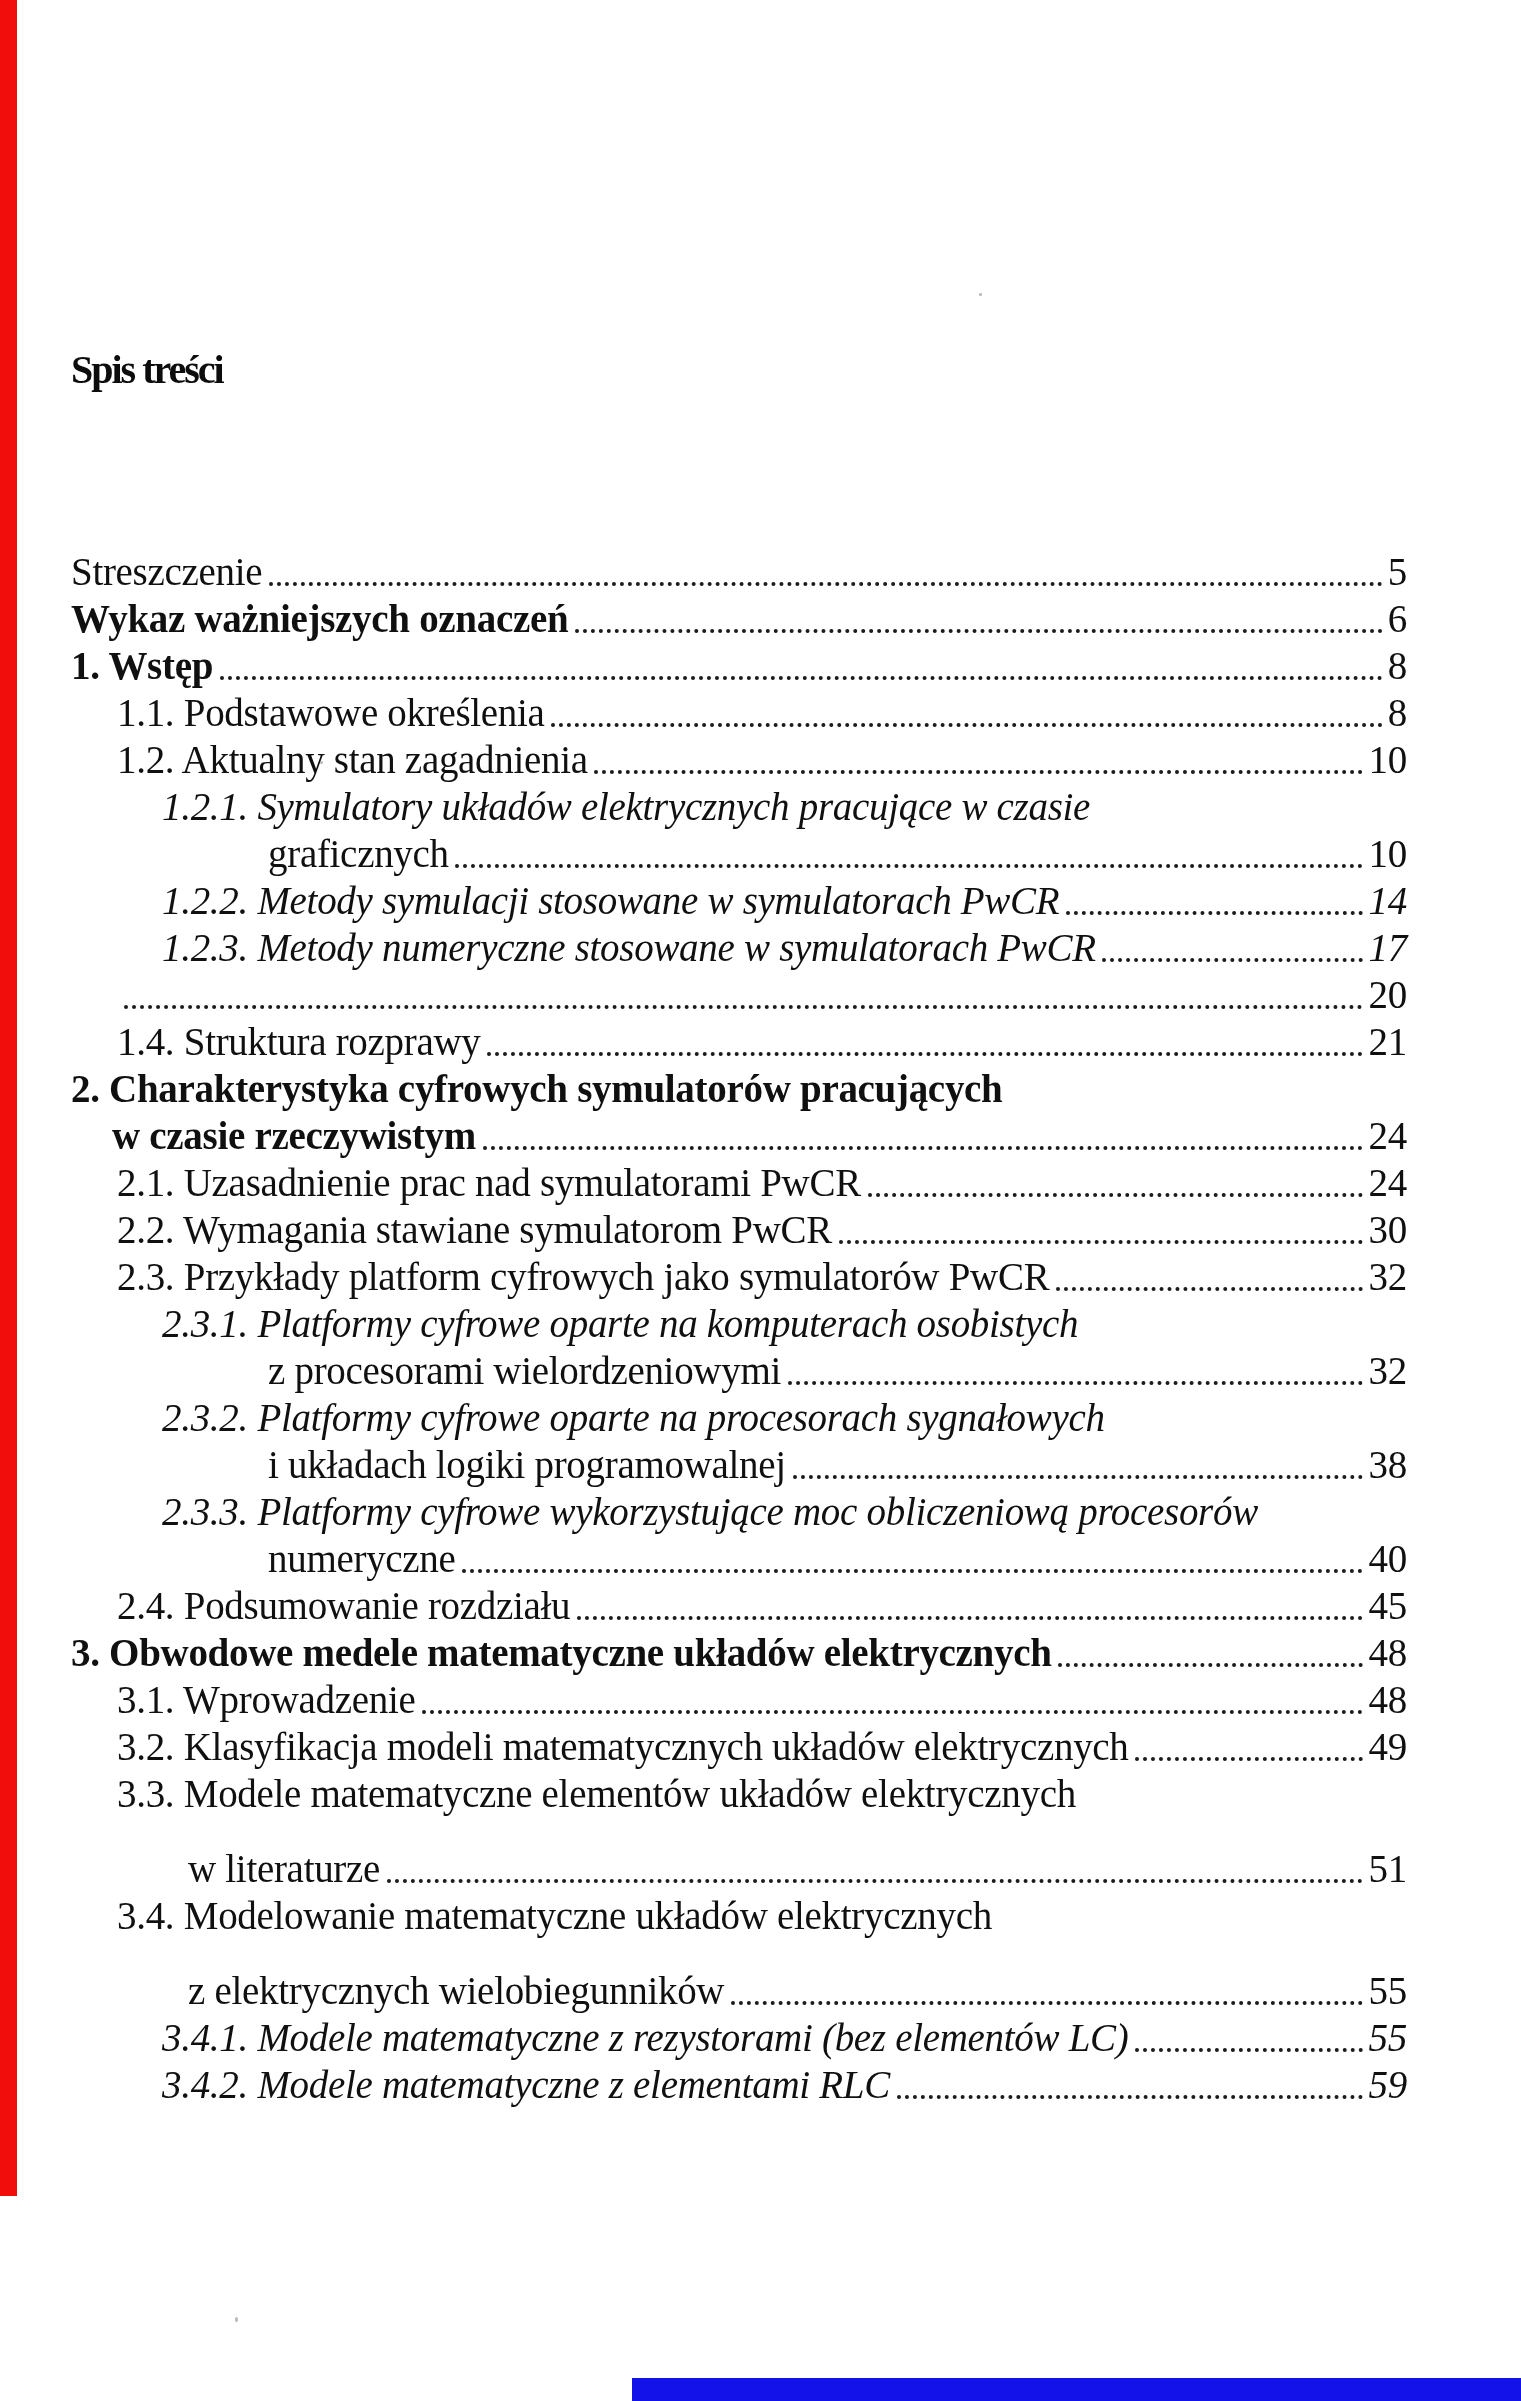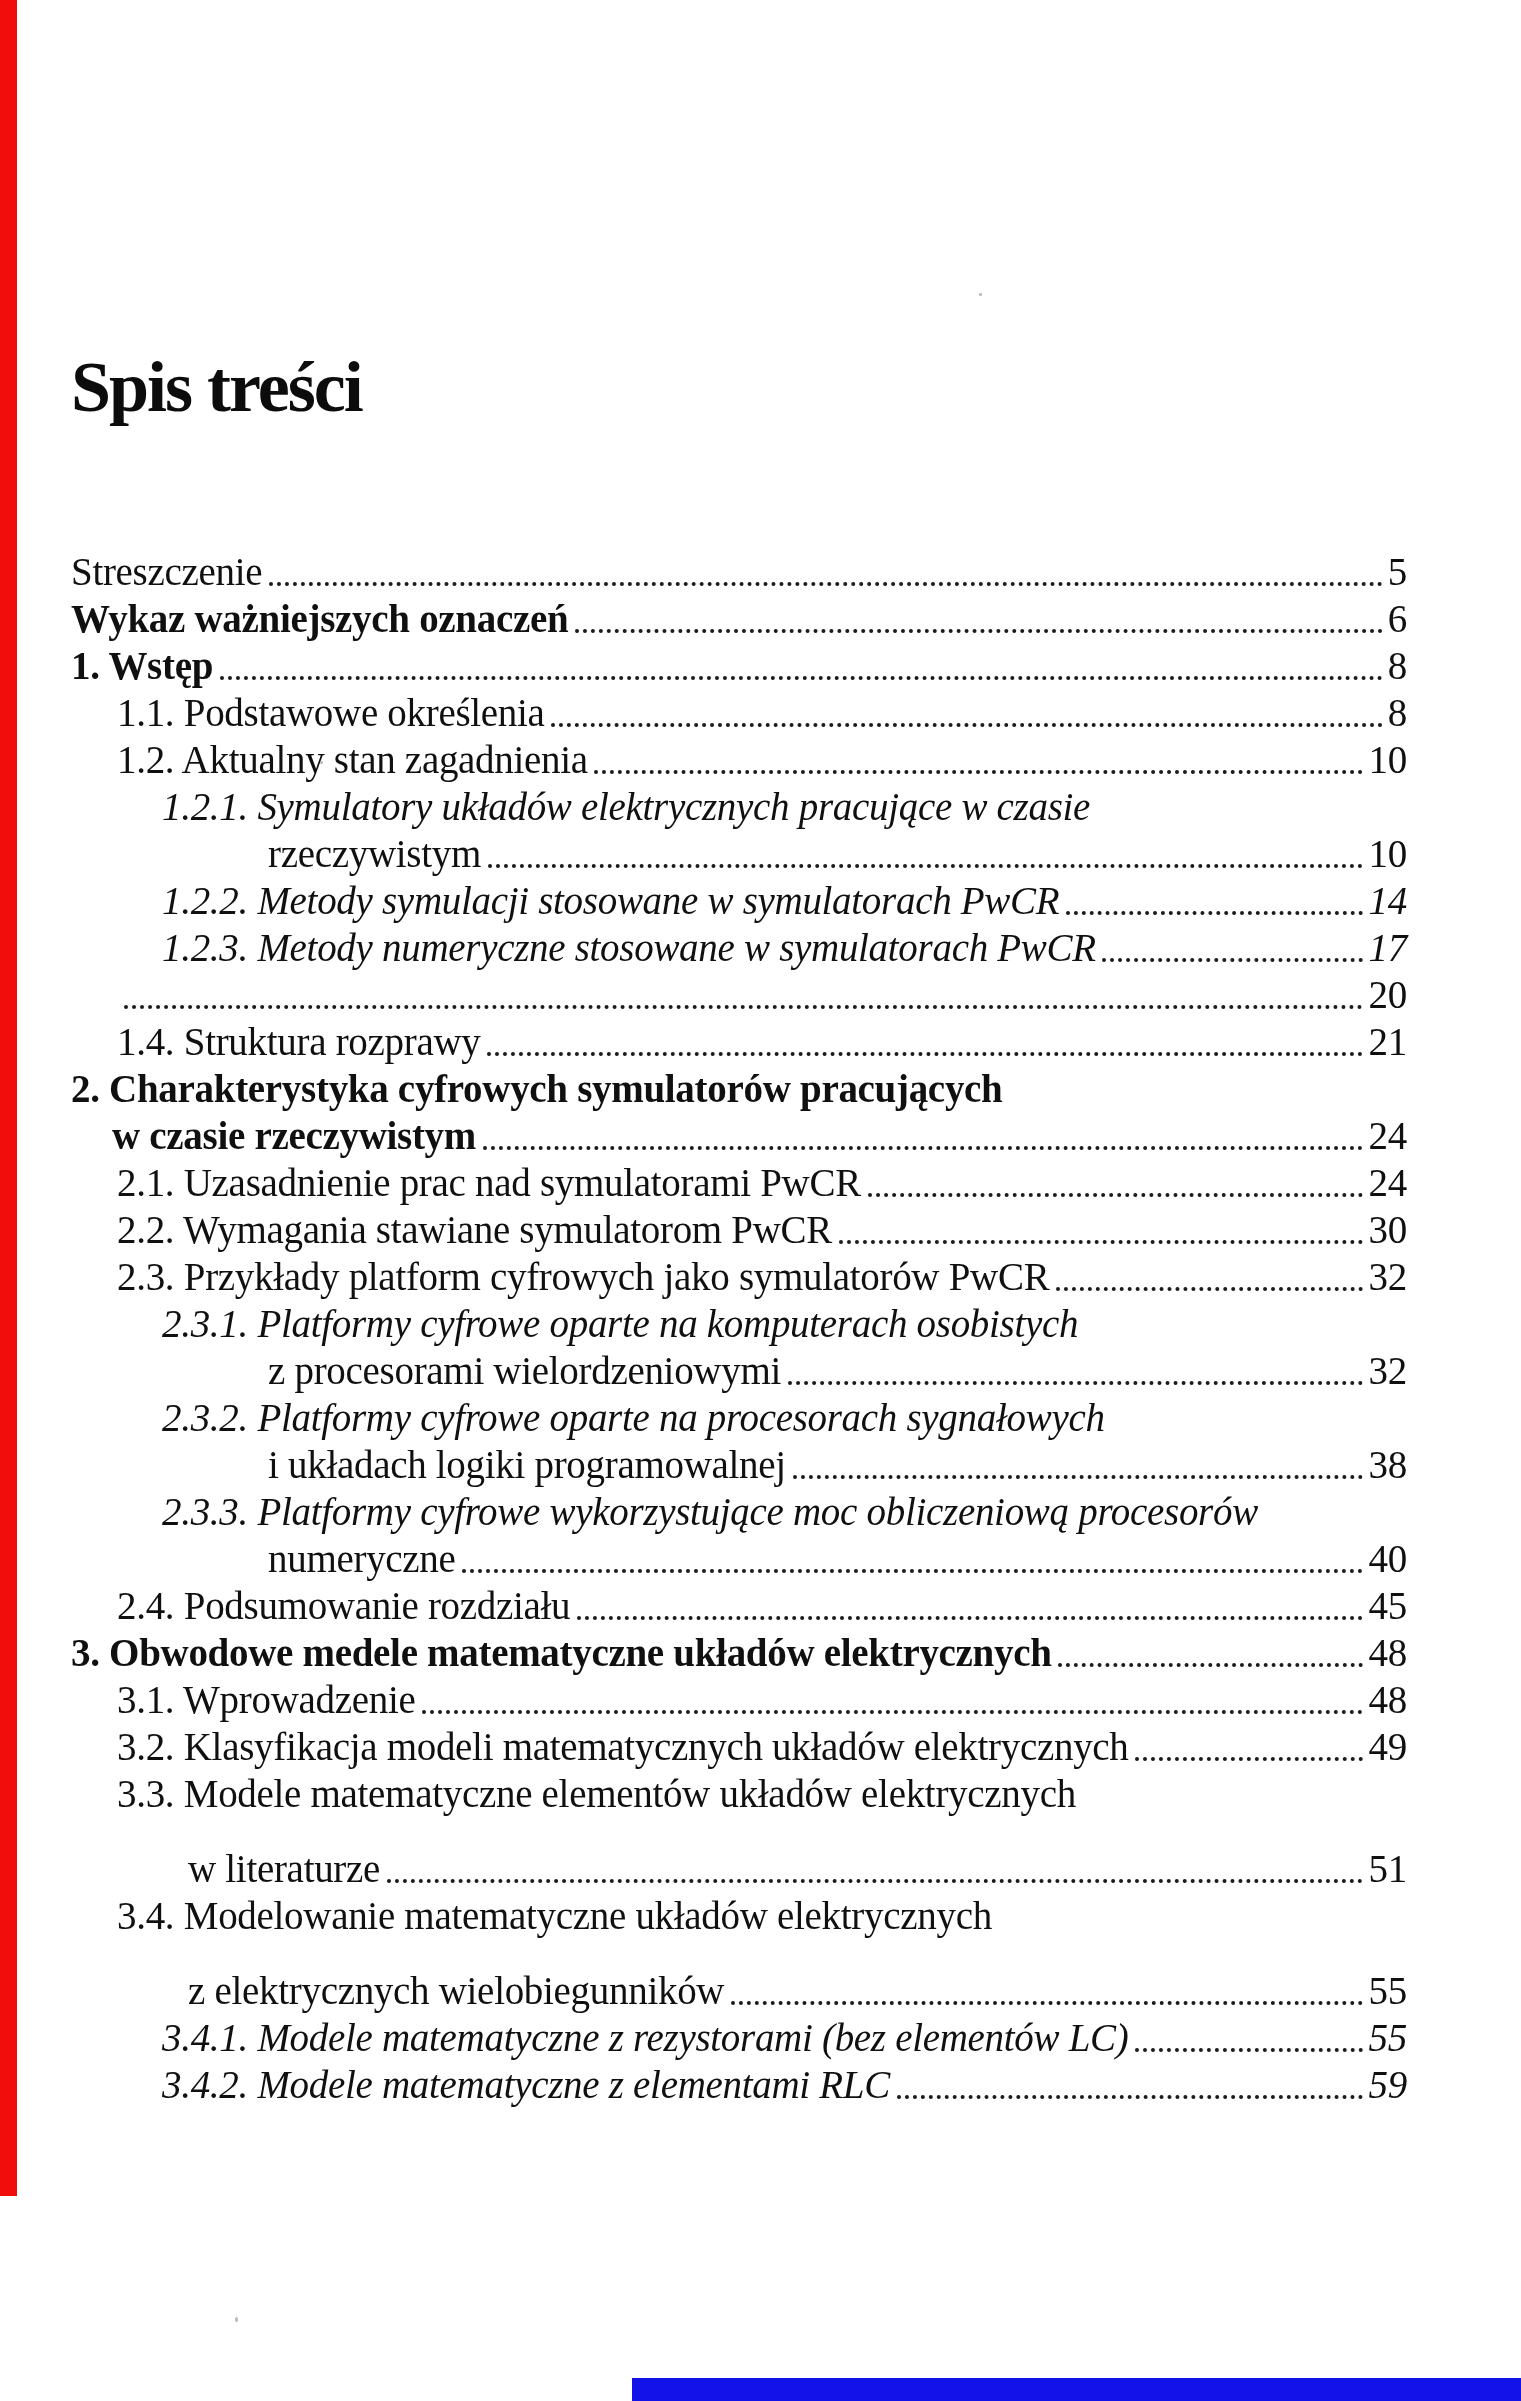--- a/index.html
+++ b/index.html
@@ -32,21 +32,21 @@
     left: 632px;
     right: 0;
     bottom: 0;
     height: 22.7px;
   }
   .page-title {
     position: absolute;
     left: 71px;
     top: 346px;
     margin: 0;
-    font-size: 72px;
+    font-size: 40px;
     font-weight: 700;
     letter-spacing: -2px;
     color: #0c0c0c;
     white-space: nowrap;
   }
   .toc {
     position: absolute;
     left: 71px;
     top: 548px;
     width: 1336px;
@@ -119,21 +119,21 @@
       </div>
       <div class="toc-row ind-l1">
         <span class="toc-text">1.2. Aktualny stan zagadnienia</span>
         <span class="leader"></span>
         <span class="page-num">10</span>
       </div>
       <div class="toc-row ind-l2">
         <span class="toc-text">1.2.1. Symulatory układów elektrycznych pracujące w czasie</span>
       </div>
       <div class="toc-row ind-c3">
-        <span class="toc-text">rzeczywistym</span>
+        <span class="toc-text">graficznych</span>
         <span class="leader"></span>
         <span class="page-num">10</span>
       </div>
       <div class="toc-row ind-l2">
         <span class="toc-text">1.2.2. Metody symulacji stosowane w symulatorach PwCR</span>
         <span class="leader"></span>
         <span class="page-num">14</span>
       </div>
       <div class="toc-row ind-l2">
         <span class="toc-text">1.2.3. Metody numeryczne stosowane w symulatorach PwCR</span>

